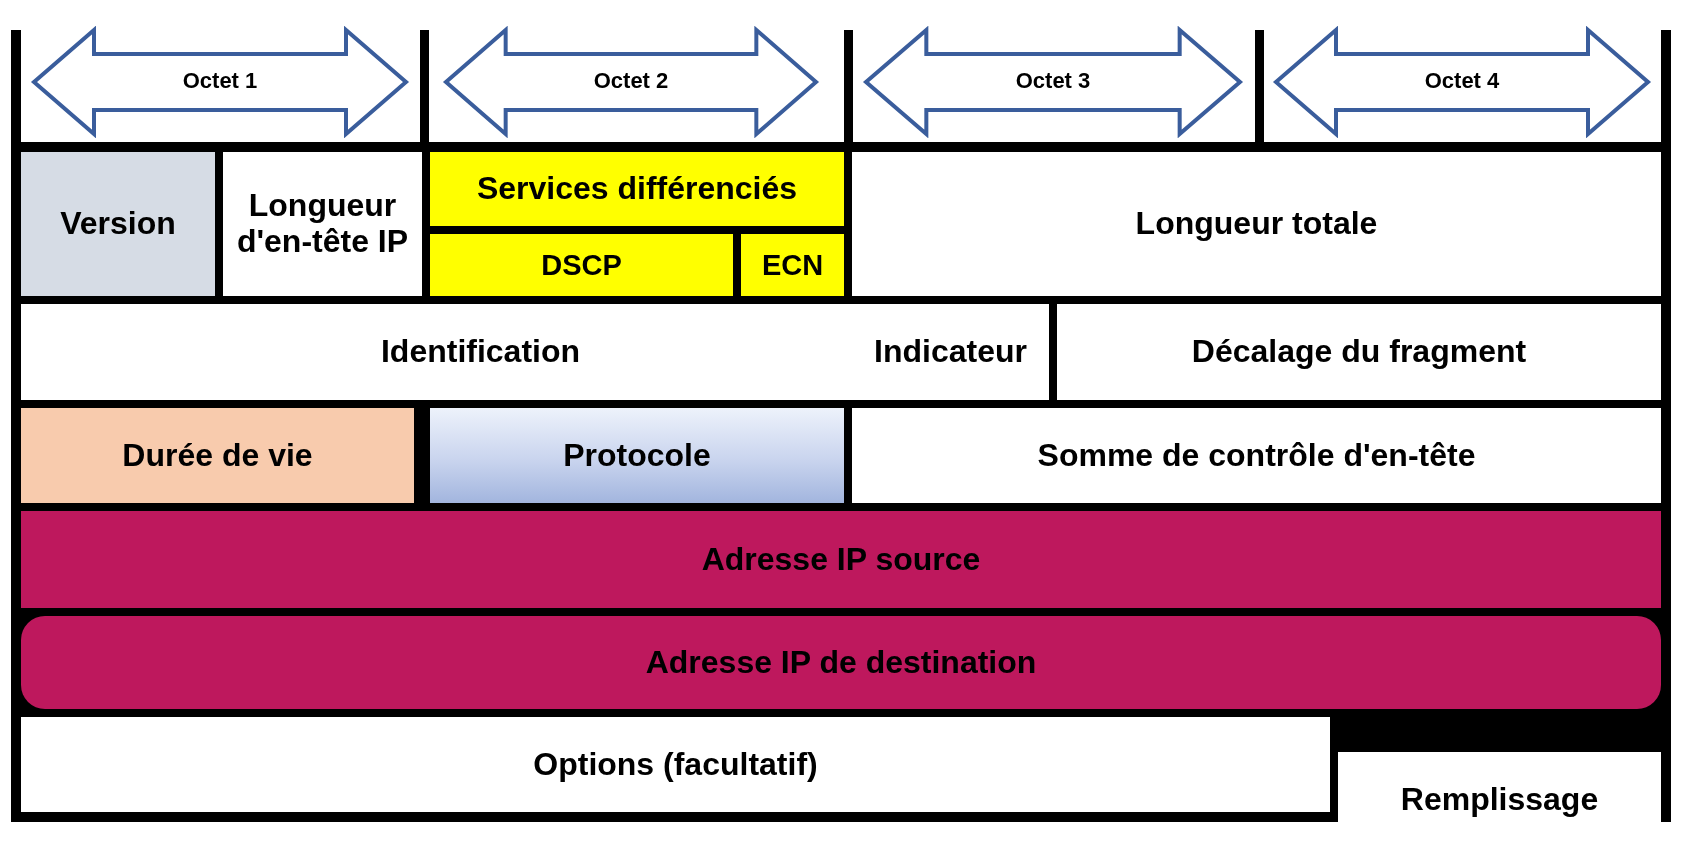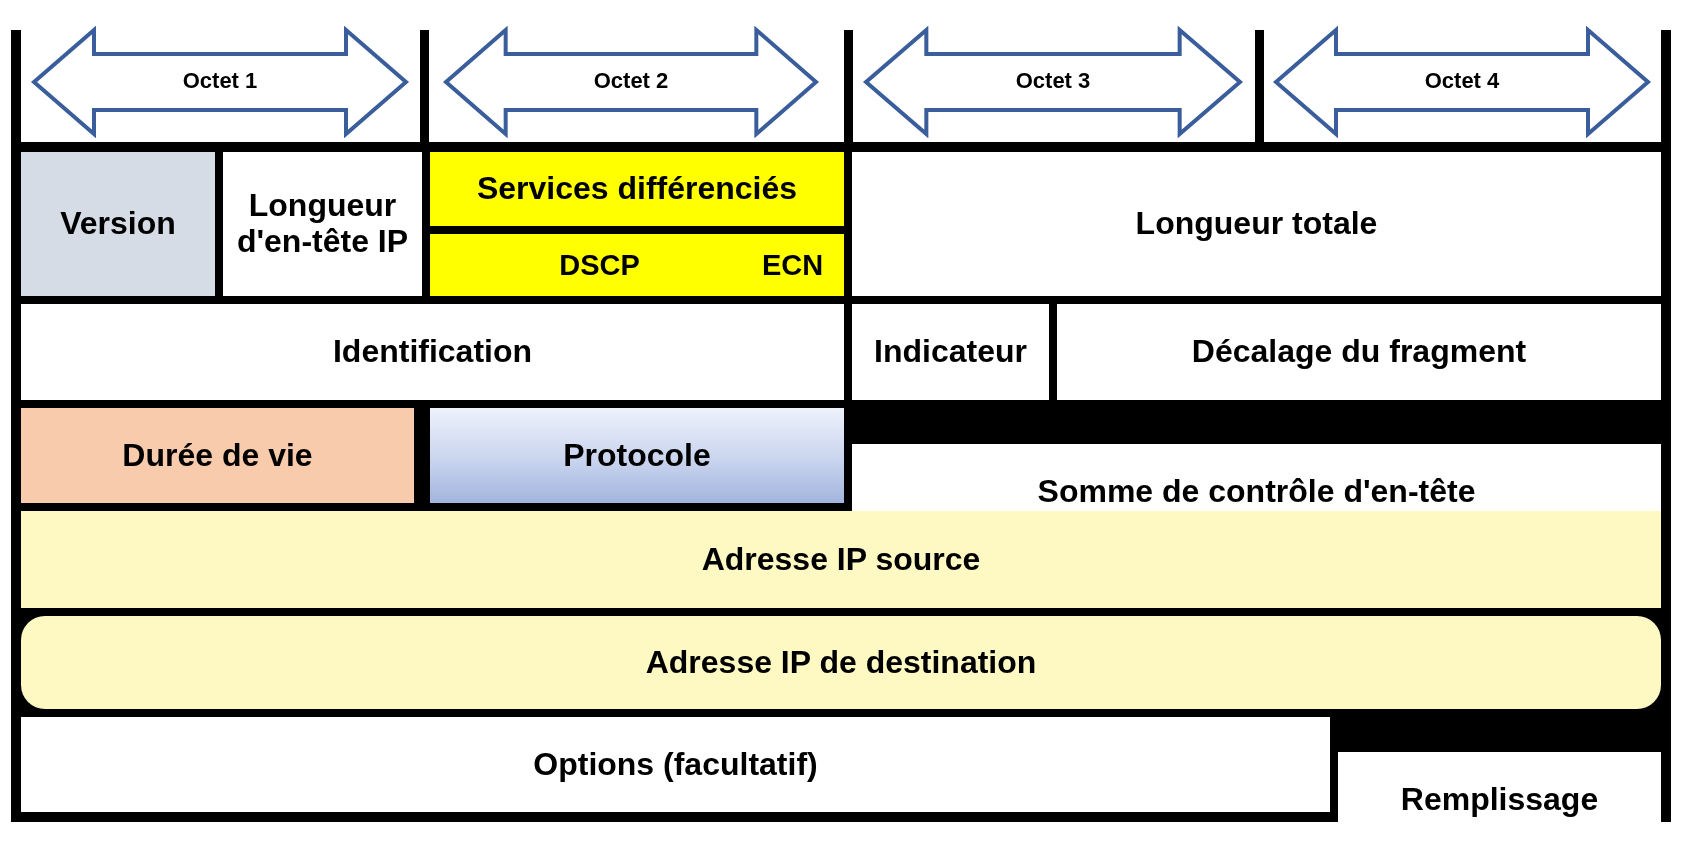--- a/index.html
+++ b/index.html
@@ -20,21 +20,21 @@
   }
   
   .tbl{position:absolute;left:11px;top:142px;width:1660px;height:680px;background:#000;}
   .cell{
     position:absolute;background:#fff;display:flex;align-items:center;justify-content:center;
     text-align:center;font-size:32px;line-height:1.12;
   }
   .c-gray{background:#d6dce5;}
   .c-yellow{background:#ffff00;}
   .c-peach{background:#f8cbad;}
-  .c-orange{background:#fef9c3;}
+  .c-orange{background:#be185d;}
   .c-blue-grad{background:linear-gradient(180deg,#edf2fb 0%,#c9d4ee 55%,#a2b5de 100%);}
   .c-small{font-size:29px;}
 </style>
 </head>
 <body>
 
 <div class="diagram">
 
   <div class="tick" style="left:11px;top:30px;height:122px;width:10px;"></div>
   <div class="tick" style="left:420px;top:30px;height:122px;"></div>
@@ -65,31 +65,31 @@
       <polygon points="4,56 64,4 64,28 316,28 316,4 376,56 316,108 316,84 64,84 64,108" fill="#ffffff" stroke="#3a5d9c" stroke-width="4"></polygon>
     </svg>
     <span class="arrow-label">Octet 4</span>
   </div>
 
   <div class="tbl">
 
     <div class="cell c-gray" style="left:10px;top:10px;width:194px;height:144px;">Version</div>
     <div class="cell" style="left:212px;top:10px;width:199px;height:144px;padding:0 6px;box-sizing:border-box;">Longueur d'en-tête IP</div>
     <div class="cell c-yellow" style="left:419px;top:10px;width:414px;height:74px;">Services différenciés</div>
-    <div class="cell c-yellow c-small" style="left:419px;top:92px;width:303px;height:62px;padding-left:18px;">DSCP</div>
+    <div class="cell c-yellow c-small" style="left:419px;top:92px;width:303px;height:62px;">DSCP</div>
     <div class="cell c-yellow c-small" style="left:730px;top:92px;width:103px;height:62px;">ECN</div>
     <div class="cell" style="left:841px;top:10px;width:809px;height:144px;">Longueur totale</div>
 
-    <div class="cell" style="left:10px;top:162px;width:823px;height:96px;">Identification</div>
+    <div class="cell" style="left:10px;top:162px;width:823px;height:96px;padding-left:48px;">Identification</div>
     <div class="cell" style="left:841px;top:162px;width:197px;height:96px;">Indicateur</div>
     <div class="cell" style="left:1046px;top:162px;width:604px;height:96px;">Décalage du fragment</div>
 
     <div class="cell c-peach" style="left:10px;top:266px;width:393px;height:95px;">Durée de vie</div>
     <div class="cell c-blue-grad" style="left:419px;top:266px;width:414px;height:95px;">Protocole</div>
-    <div class="cell" style="left:841px;top:266px;width:809px;height:95px;margin-top:36px;">Somme de contrôle d'en-tête</div>
+    <div class="cell" style="left:841px;top:266px;width:809px;height:95px;">Somme de contrôle d'en-tête</div>
 
     <div class="cell c-orange" style="left:10px;top:369px;width:1640px;height:97px;">Adresse IP source</div>
 
     <div class="cell c-orange" style="left:10px;top:474px;width:1640px;height:93px;border-radius:24px;">Adresse IP de destination</div>
 
     <div class="cell" style="left:10px;top:575px;width:1309px;height:95px;">Options (facultatif)</div>
     <div class="cell" style="left:1327px;top:575px;width:323px;height:95px;margin-top:35px;">Remplissage</div>
 
   </div>
 </div>

